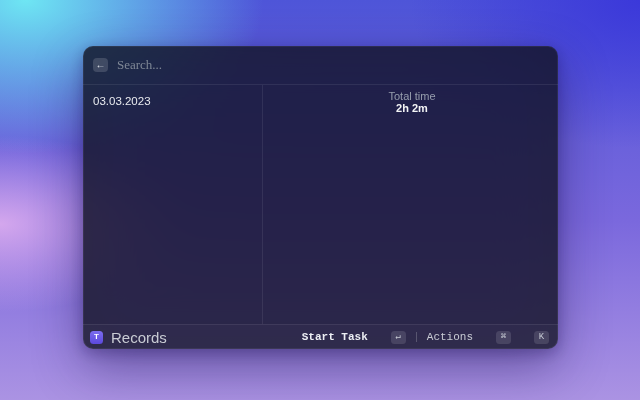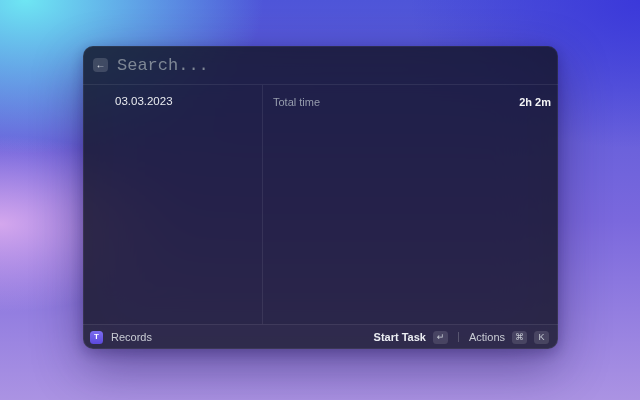--- a/index.html
+++ b/index.html
@@ -60,37 +60,37 @@
     padding: 0;
     cursor: pointer;
     font-family: "Liberation Sans", sans-serif;
   }
   .search-input {
     flex: 1;
     background: transparent;
     border: none;
     outline: none;
     color: #e9ebef;
-    font-size: 17px;
-    font-family: Liberation Mono, monospace;
+    font-size: 13px;
+    font-family: Liberation Serif, serif;
     padding: 0;
   }
   .search-input::placeholder { color: #7e8795; opacity: 1; }
   
   .content {
     flex: 1;
     display: flex;
     min-height: 0;
   }
   .list-pane {
     width: 180px;
     flex: 0 0 180px;
     box-sizing: border-box;
     border-right: 1px solid rgba(255,255,255,0.08);
-    padding: 3px 23px;
+    padding: 3px 1px;
   }
   .list-item {
     height: 26px;
     display: flex;
     align-items: center;
     padding: 0 9px;
     border-radius: 7px;
     font-size: 11.5px;
     color: #e9ebef;
     margin-bottom: 2px;
@@ -98,23 +98,24 @@
   }
   .list-item.selected { background: rgba(255,255,255,0.14); }
   .detail-pane {
     flex: 1;
     padding: 5px 7px 0 10px;
     min-width: 0;
   }
   .detail-row {
     height: 18px;
     display: flex;
-    align-items: flex-end;
+    align-items: center;
     justify-content: space-between;
     font-size: 11px;
+    flex-direction: column;
   }
   .detail-label { color: #969dad; }
   .detail-value { color: #f3f4f6; font-weight: 700; }
   
   .footer {
     height: 24px;
     flex: 0 0 24px;
     border-top: 1px solid rgba(255,255,255,0.08);
     display: flex;
     align-items: center;
@@ -132,36 +133,36 @@
     border-radius: 3.5px;
     background: linear-gradient(180deg, #7b6cf0 0%, #5c49dc 100%);
     color: #ffffff;
     font-size: 8px;
     font-weight: 700;
     display: flex;
     align-items: center;
     justify-content: center;
     line-height: 1;
   }
-  .app-label { font-size: 11px; color: #c9ccd4; }
+  .app-label { font-size: 15px; color: #c9ccd4; }
   .footer-right {
     display: flex;
     align-items: center;
     gap: 7px;
   }
   .action-btn {
     display: flex;
     align-items: center;
-    gap: 7px;
+    gap: 23px;
     background: transparent;
     border: none;
     padding: 2px 2px;
     border-radius: 5px;
     cursor: pointer;
-    font-family: Liberation Sans, sans-serif;
+    font-family: Liberation Mono, monospace;
   }
   .action-label { font-size: 11px; color: #eceef3; font-weight: 700; }
   .action-label.regular { font-weight: 400; color: #c9ccd4; }
   .keycap {
     min-width: 15px;
     height: 13px;
     box-sizing: border-box;
     padding: 0 3px;
     border-radius: 3.5px;
     background: rgba(255,255,255,0.12);

